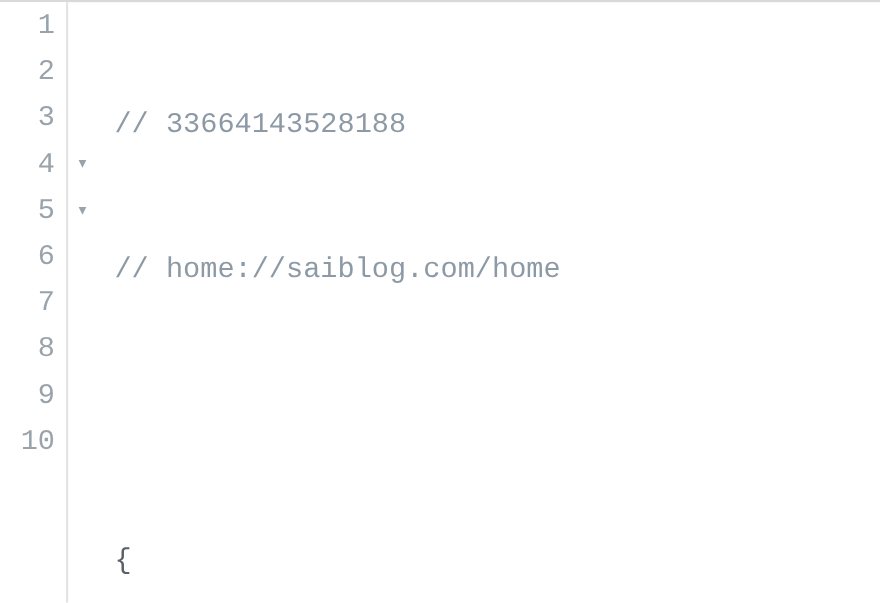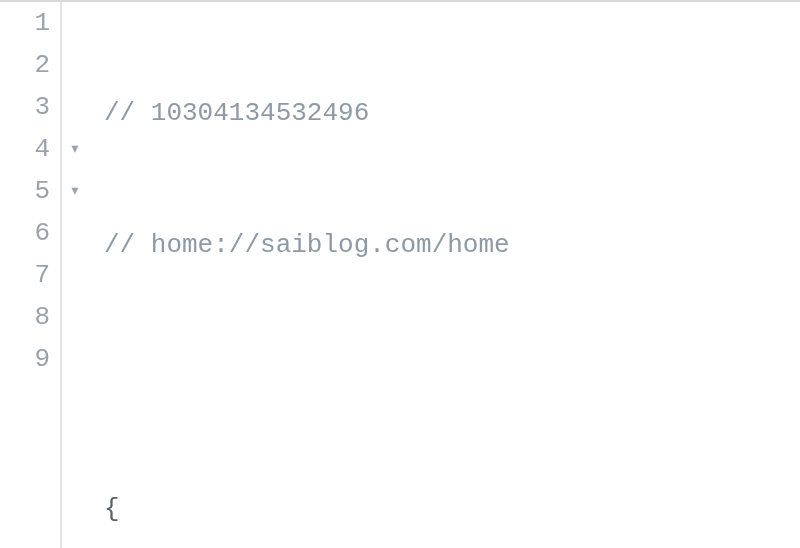--- a/index.html
+++ b/index.html
@@ -61,38 +61,39 @@
   <div class="gutter">
     <div class="row">1</div>
     <div class="row">2</div>
     <div class="row">3</div>
     <div class="row">4</div>
     <div class="row">5</div>
     <div class="row">6</div>
     <div class="row">7</div>
     <div class="row">8</div>
     <div class="row">9</div>
+    <div class="row">10</div>
   </div>
 
   <div class="fold-col">
     <div class="fold-row"></div>
     <div class="fold-row"></div>
     <div class="fold-row"></div>
     <div class="fold-row"><span class="fold-icon">▾</span></div>
     <div class="fold-row"><span class="fold-icon">▾</span></div>
     <div class="fold-row"></div>
     <div class="fold-row"></div>
     <div class="fold-row"></div>
     <div class="fold-row"></div>
     <div class="fold-row"></div>
   </div>
 
   <div class="code-area">
     
-    <div class="code-row"><span class="tok-comment">// 10304134532496</span></div>
+    <div class="code-row"><span class="tok-comment">// 33664143528188</span></div>
     
     <div class="code-row"><span class="tok-comment">// home://saiblog.com/home</span></div>
     
     <div class="code-row"></div>
     
     <div class="code-row"><span class="tok-punc">{</span></div>
     
     
     
     

